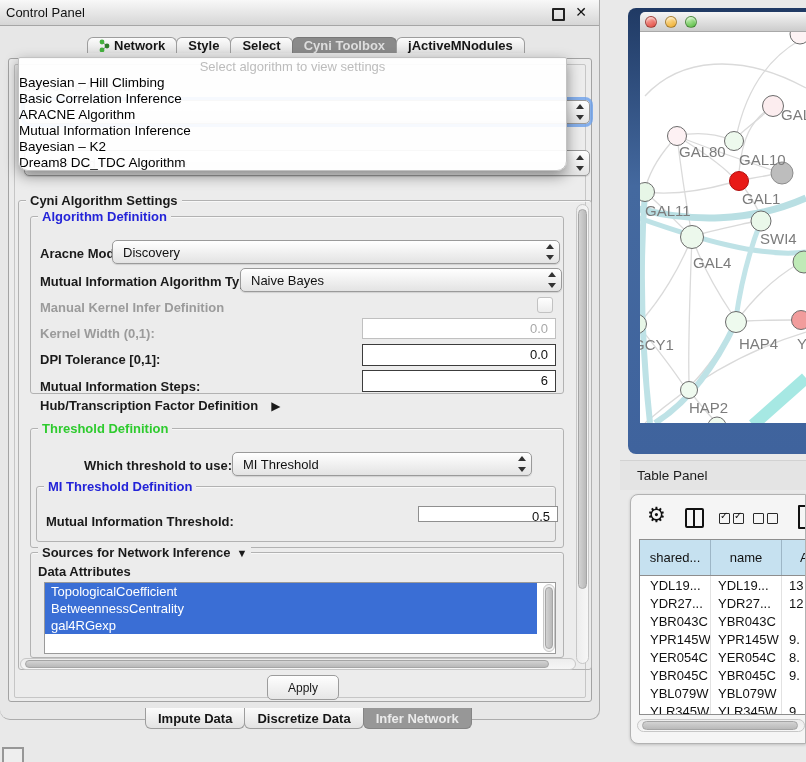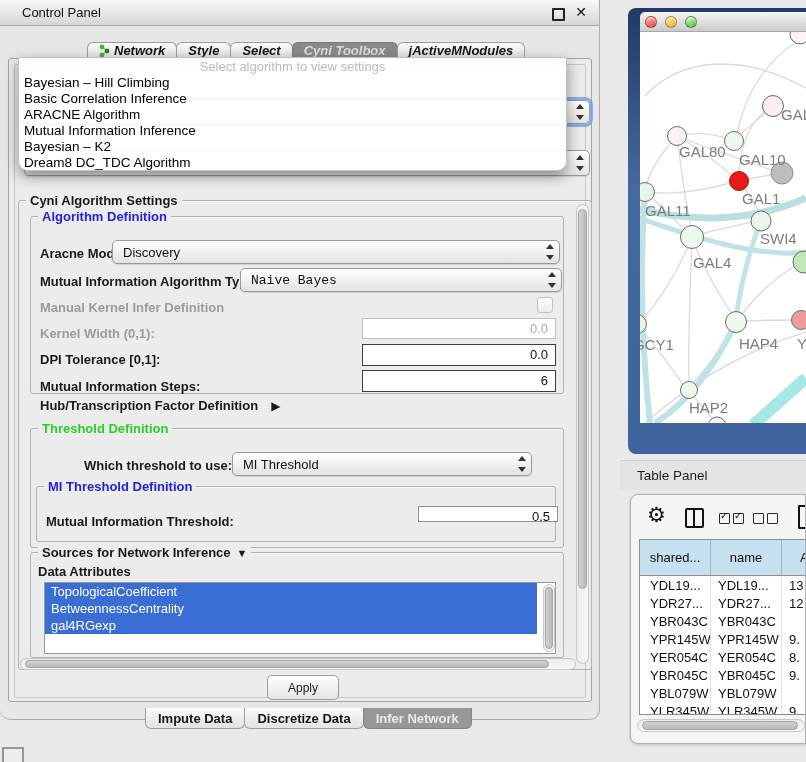--- a/index.html
+++ b/index.html
@@ -4,25 +4,25 @@
 <style>
   html,body{margin:0;padding:0}
   body{width:806px;height:762px;background:#e9e9e9;overflow:hidden;position:relative;
        font-family:"Liberation Sans","DejaVu Sans",sans-serif;color:#1a1a1a;}
   .abs{position:absolute}
   
   .cp-win{left:0;top:10;width:600px;height:720px;background:#e7e7e7;border:1px solid #acacac;
           border-left:none;border-radius:0 0 10px 10px;box-sizing:border-box;}
   .cp-title{left:0;top:10;width:599px;height:26px;background:linear-gradient(#f8f8f8,#d6d6d6);
             border-bottom:1px solid #a6a6a6;display:flex;align-items:center;box-sizing:border-box;}
-  .cp-title span.t{font-size:13px;margin-left:22px;color:#111}
+  .cp-title span.t{font-size:13px;margin-left:6px;color:#111}
   .float-btn{position:absolute;right:34px;top:8px;width:9px;height:9px;border:2px solid #222;border-radius:1px}
   .close-btn{position:absolute;right:12px;top:4px;font-size:14px;font-weight:bold;color:#111}
   
-  .tabrow{left:88px;top:37px;height:21px;display:flex;align-items:flex-end;font-style:italic;}
+  .tabrow{left:88px;top:37px;height:21px;display:flex;align-items:flex-start;}
   .tab{padding:0 11px;display:flex;align-items:center;gap:4px;font-size:13px;font-weight:bold;
        background:linear-gradient(#fcfcfc,#e1e1e1);border:1px solid #9d9d9d;border-bottom:none;
        border-radius:6px 6px 0 0;margin-left:-1px;color:#151515}
   .tab.sel{background:#8a8a8a;color:#dedede;border-color:#787878}
   .content{left:8px;top:58px;width:584px;height:644px;background:#ececec;border:1px solid #a3a3a3;
            border-radius:3px;box-sizing:border-box}
   .inner{left:14px;top:64px;width:572px;height:634px;background:#ececec;border:1px solid #c6c6c6;
          border-radius:2px;box-sizing:border-box}
   
   .ghost-lbl{left:24px;top:79px;font-size:13px;font-weight:bold;color:#909090}
@@ -33,21 +33,21 @@
   .spin{width:17px;height:100%;position:relative}
   .spin::before,.spin::after{content:"";position:absolute;left:4px;border-left:4px solid transparent;border-right:4px solid transparent}
   .spin::before{top:calc(50% - 8px);border-bottom:5px solid #333}
   .spin::after{bottom:calc(50% - 8px);border-top:5px solid #333}
   .combo.focus{box-shadow:0 0 0 3px rgba(108,160,235,.8)}
   
   .popup{left:18px;top:57px;width:549px;height:114px;background:rgba(255,255,255,.93);
          border:1px solid #c2c2c2;border-radius:2px 2px 10px 10px;box-shadow:0 5px 14px rgba(0,0,0,.42);
          z-index:6;box-sizing:border-box;overflow:hidden}
   .popup .ph{height:16px;line-height:15px;text-align:center;color:#bcbcbc;font-size:13px;margin-top:1px}
-  .popup .it{height:16px;line-height:16px;padding-left:5px;font-size:13.5px;color:#000;white-space:nowrap}
+  .popup .it{height:16px;line-height:16px;font-size:13.5px;color:#000;white-space:nowrap}
   .popup .it.b{font-weight:normal}
   
   .grp{position:absolute;border:1px solid #b2b2b2;border-radius:3px;box-shadow:inset 0 1px 0 rgba(255,255,255,.65)}
   .gtitle{position:absolute;top:-8px;left:7px;background:#ececec;padding:0 4px;font-size:13px;font-weight:bold;white-space:nowrap}
   .gtitle.blue{color:#2323d8}
   .gtitle.green{color:#2ecb2e}
   .lbl{position:absolute;font-size:13px;font-weight:bold;color:#1a1a1a;white-space:nowrap}
   .lbl.dis{color:#9b9b9b}
   .field{position:absolute;background:#fff;border:1px solid #3c3c3c;font-size:13px;text-align:right;
          padding:2px 7px 0 6px;box-sizing:border-box;color:#111}
@@ -174,21 +174,21 @@
 
 <div class="grp" style="left:30px;top:216px;width:532px;height:176px;">
   <span class="gtitle blue">Algorithm Definition</span>
 </div>
 <span class="lbl" style="left:40px;top:246px;">Aracne Mode:</span>
 <div class="abs combo" style="left:112px;top:240px;width:448px;height:24px;">
   <span class="val">Discovery</span>
   <span class="spin"></span>
 </div>
 <span class="lbl" style="left:40px;top:274px;">Mutual Information Algorithm Type:</span>
-<div class="abs combo" style="left:240px;top:268px;width:322px;height:24px;font-family:Liberation Mono, monospace;">
+<div class="abs combo" style="left:240px;top:268px;width:322px;height:24px;">
   <span class="val">Naive Bayes</span>
   <span class="spin"></span>
 </div>
 <span class="lbl dis" style="left:40px;top:300px;">Manual Kernel Infer Definition</span>
 <span class="chk" style="left:537px;top:297px;"></span>
 <span class="lbl dis" style="left:40px;top:326px;">Kernel Width (0,1):</span>
 <div class="field dis" style="left:362px;top:318px;width:194px;height:21px;">0.0</div>
 <span class="lbl" style="left:40px;top:352px;">DPI Tolerance [0,1]:</span>
 <div class="field" style="left:362px;top:344px;width:194px;height:22px;">0.0</div>
 <span class="lbl" style="left:40px;top:379px;">Mutual Information Steps:</span>

